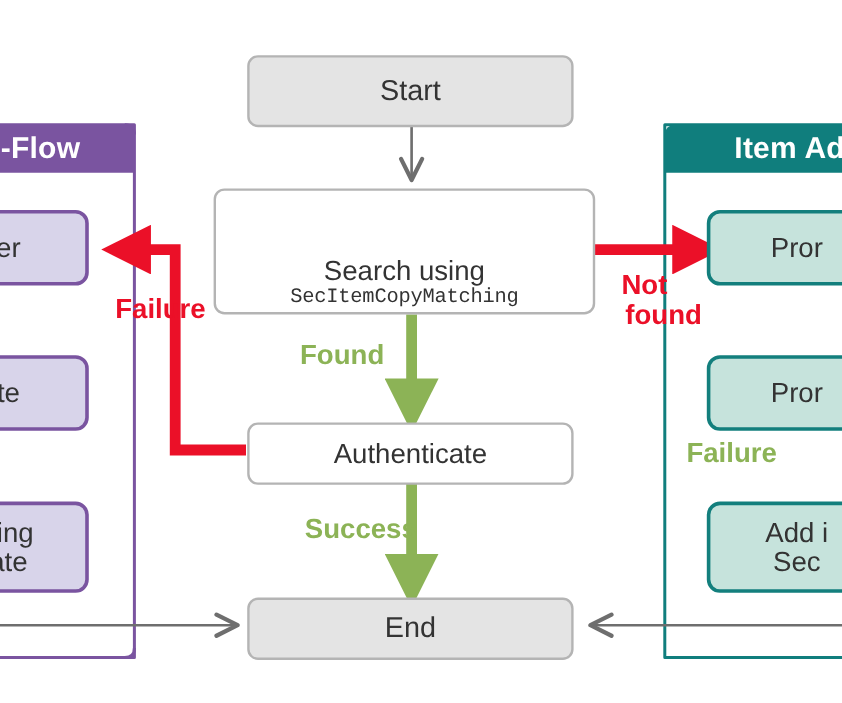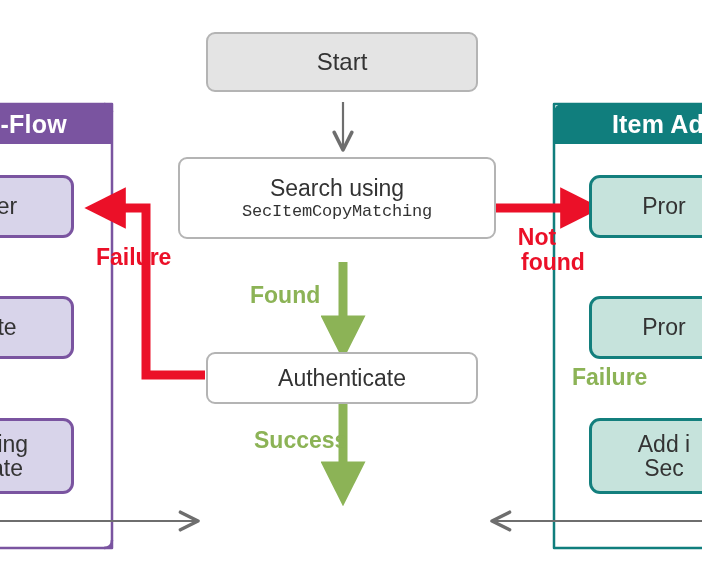--- a/index.html
+++ b/index.html
@@ -159,33 +159,36 @@
 
   <div class="node node-teal" style="left:589px; top:296px; width:150px; height:63px;">
     <span>Pror</span>
   </div>
 
   <div class="node node-teal two-line" style="left:589px; top:418px; width:150px; height:76px; flex-direction:column;">
     <span>Add i</span>
     <span>Sec</span>
   </div>
 
-  <div class="node node-terminal" style="left:206px; top:32px; width:272px; height:60px;">
+  <div class="node node-terminal" style="left:206px; top:46px; width:272px; height:60px;">
     <span>Start</span>
   </div>
 
-  <div class="node node-process" style="left:178px; top:157px; width:318px; height:82px; flex-direction:column;">
+  <div class="node node-process" style="left:178px; top:157px; width:318px; height:105px; flex-direction:column;justify-content:flex-end;">
     <span>Search using</span>
     <span class="mono">SecItemCopyMatching</span>
   </div>
 
   <div class="node node-process" style="left:206px; top:352px; width:272px; height:52px;">
     <span>Authenticate</span>
   </div>
 
+  <div class="node node-terminal" style="left:206px; top:498px; width:272px; height:52px;">
+    <span>End</span>
+  </div>
 
   <div class="edge-label label-green" style="left:250px; top:283px;">Found</div>
 
   <div class="edge-label label-green" style="left:222px; top:428px;margin-left:32px;">Success</div>
 
   <div class="edge-label label-red" style="left:48px; top:245px;margin-left:48px;">Failure</div>
 
   <div class="edge-label label-red" style="left:504px; top:225px; width:66px;">Not</div>
 
   <div class="edge-label label-red" style="left:516px; top:250px; width:74px;">found</div>

